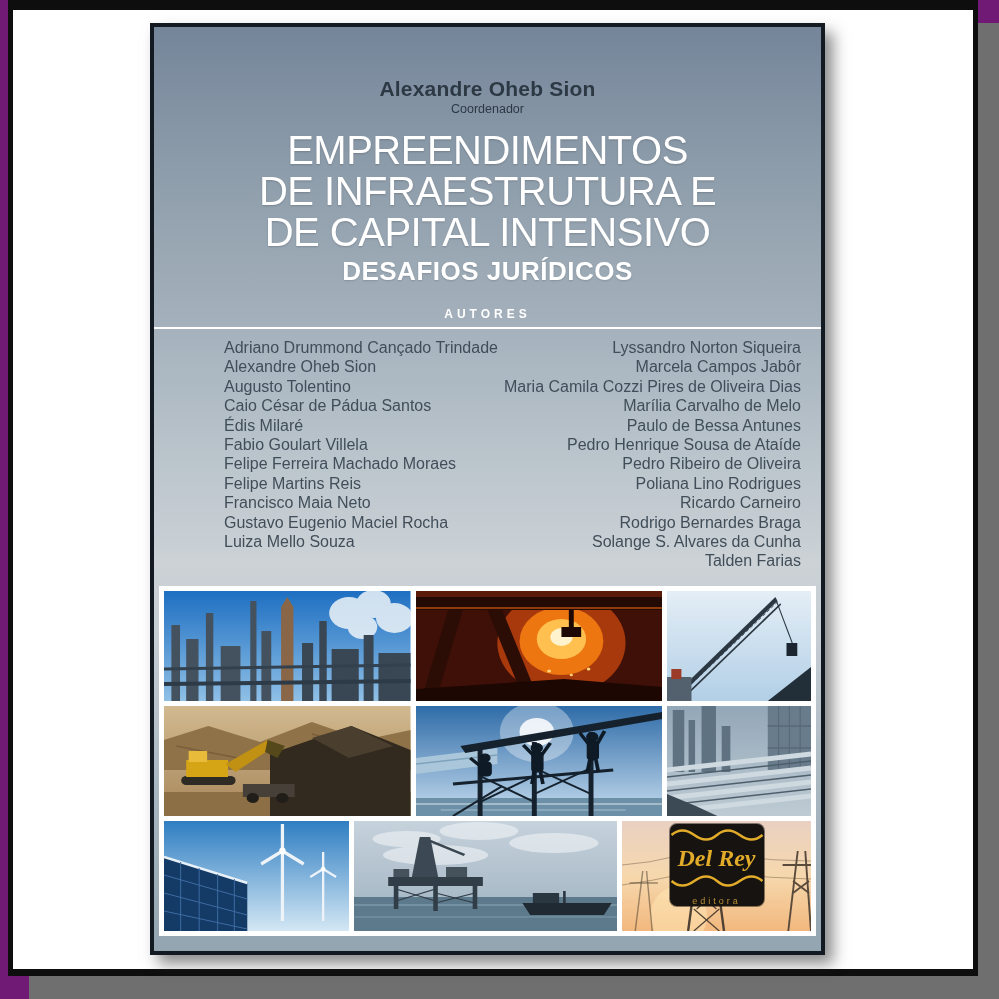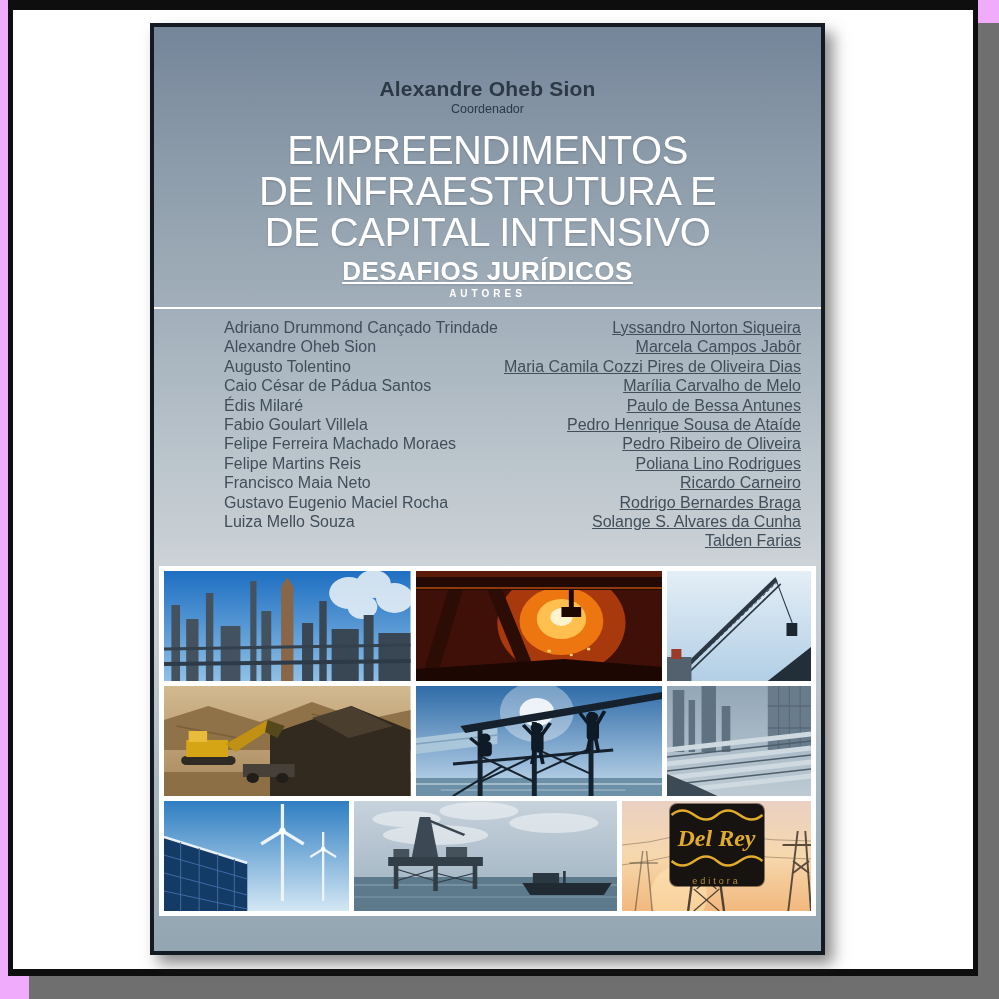--- a/index.html
+++ b/index.html
@@ -1,36 +1,36 @@
 <!DOCTYPE html>
 <html><head>
 <meta charset="utf-8">
 <style>
   html,body{margin:0;padding:0;background:#ffffff;}
-  .page{position:relative;width:999px;height:999px;background:#f0abfc;overflow:hidden;
+  .page{position:relative;width:999px;height:999px;background:#701a75;overflow:hidden;
         font-family:"Liberation Sans",sans-serif;}
   .frame{position:absolute;left:8px;top:0;width:970px;height:976px;box-sizing:border-box;
          background:#ffffff;border:5px solid #0e0e0e;border-top-width:10px;border-bottom-width:7px;
          box-shadow:21px 23px 0 #6f6f6f;}
   .cover{position:absolute;left:137px;top:13px;width:675px;height:932px;box-sizing:border-box;
          border:4px solid #141a21;text-align:center;overflow:hidden;
          background:linear-gradient(180deg,#75859a 0%,#8d9caa 15%,#a4b1bc 32%,#bcc6cd 48%,
                     #ccd2d6 58%,#c6cdd3 66%,#a9b7c1 82%,#93a5b1 100%);
          box-shadow:8px 9px 14px rgba(45,45,45,.55);}
   .coord-name{margin-top:50px;font-size:21px;font-weight:bold;color:#2c3944;letter-spacing:.2px;}
   .coord-role{margin-top:1px;font-size:12.5px;color:#2c3944;}
   .title{margin-top:14px;color:#ffffff;font-weight:normal;font-size:40px;line-height:41px;
          letter-spacing:-.5px;text-shadow:0 1px 2px rgba(0,0,0,.18);}
   .subtitle{margin-top:3px;color:#ffffff;font-weight:bold;font-size:26px;line-height:30px;letter-spacing:.5px;
-         text-shadow:0 1px 2px rgba(0,0,0,.15);text-decoration:underline;}
-  .autores{color:#ffffff;font-weight:bold;font-size:10px;line-height:16px;letter-spacing:4px;}
+         text-shadow:0 1px 2px rgba(0,0,0,.15);}
+  .autores{margin-top:20px;color:#ffffff;font-weight:bold;font-size:12px;line-height:16px;letter-spacing:4px;}
   .rule{margin-top:5px;height:2px;background:#ffffff;width:100%;}
   .authors{position:relative;height:242px;margin-top:9px;font-size:16px;line-height:19.4px;color:#414e59;}
   .col-left{position:absolute;left:70px;top:0;text-align:left;}
-  .col-right{position:absolute;right:20px;top:0;text-align:right;text-decoration:underline;}
+  .col-right{position:absolute;right:20px;top:0;text-align:right;}
   .author{white-space:nowrap;}
   .photos{margin:6px 5px 0 5px;background:#ffffff;padding:5px;}
   .prow{display:flex;gap:5px;margin-bottom:5px;}
   .prow:last-child{margin-bottom:0;}
   .cell{height:110px;overflow:hidden;position:relative;}
   .cell svg{display:block;width:100%;height:100%;}
   .f250{flex:250 1 0;} .f146{flex:146 1 0;} .f190{flex:190 1 0;} .f270{flex:270 1 0;} .f194{flex:194 1 0;}
   .delrey{position:absolute;left:50%;top:3px;transform:translateX(-50%);width:94px;height:82px;
           background:#161310;border-radius:7px;display:flex;flex-direction:column;align-items:center;
           justify-content:center;box-shadow:0 0 0 1px rgba(0,0,0,.45);}

